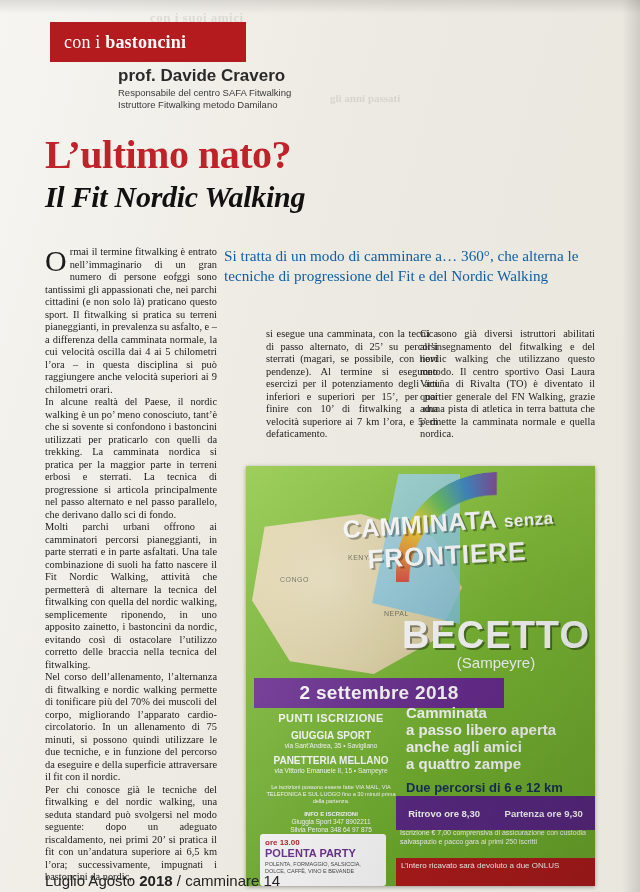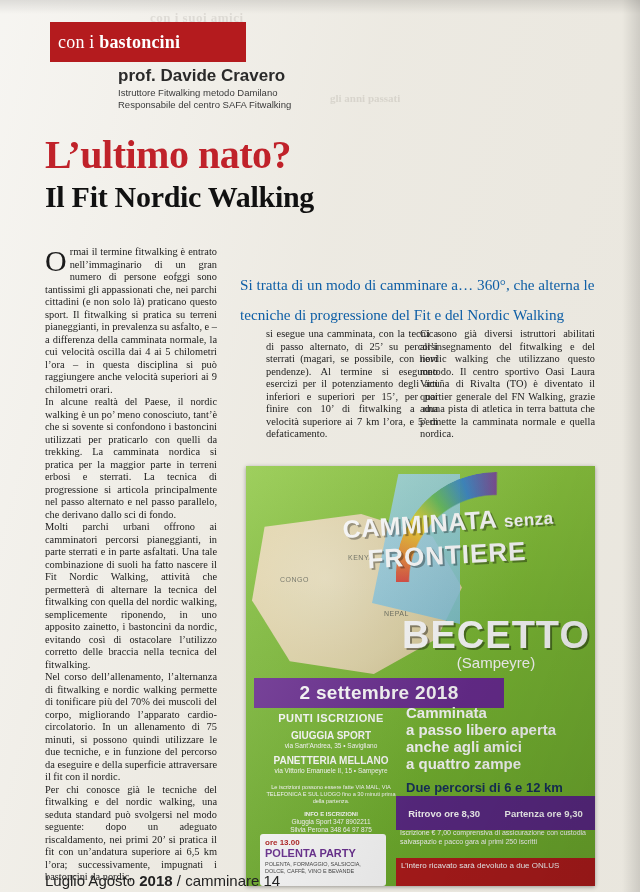--- a/index.html
+++ b/index.html
@@ -30,21 +30,21 @@
   .ghost.g2{left:150px;top:10px;font-size:13px;letter-spacing:.5px;color:rgba(120,115,105,0.16);text-align:right;}
   .ghost.g3{left:330px;top:92px;font-size:11px;color:rgba(120,115,105,0.18);}
 
   
   #ribbon{
     position:absolute;left:50px;top:22px;width:196px;height:40px;
     background:#b41b1e;
     display:flex;align-items:center;
   }
   #ribbon .rb-text{
-    color:#fff;font-size:18px;letter-spacing:.2px;padding-left:8px;
+    color:#fff;font-size:18px;letter-spacing:.2px;padding-left:14px;
     font-family:"Liberation Serif", serif;
   }
   #ribbon .rb-text b{font-weight:700;}
   #ribbon .rb-light{font-weight:400;}
 
   #author{
     position:absolute;left:118px;top:66px;width:330px;
     text-align:left;
   }
   #author .a-name{
@@ -59,28 +59,28 @@
   
   #title-main{
     position:absolute;left:45px;top:131px;
     color:#c0222a;font-size:40px;font-weight:700;letter-spacing:-.5px;
     font-family:"Liberation Serif", serif;
   }
   #title-sub{
     position:absolute;left:45px;top:180px;
     color:#111;font-size:30px;font-weight:700;letter-spacing:-.3px;
     font-family:"Liberation Serif", serif;
+    font-style:italic;
   }
 
   
   #deck{
-    position:absolute;left:240px;top:246px;width:385px;
-    color:#0f5fa6;font-size:15.2px;line-height:30px;
-    font-family:"Liberation Serif", serif;
-    margin-top:24px;
+    position:absolute;left:224px;top:246px;width:385px;
+    color:#0f5fa6;font-size:15.2px;line-height:20px;
+    font-family:"Liberation Serif", serif;
   }
 
   
   .col{
     position:absolute;
     font-size:10.4px;line-height:12.5px;
     color:#1b1b1b;text-align:justify;
     font-family:"Liberation Serif", serif;
   }
   #col1{left:45px;top:246px;width:172px;}
@@ -243,22 +243,22 @@
 
   <div class="ghost g2">con i suoi amici</div>
   <div class="ghost g3">gli anni passati</div>
 
   <div id="ribbon">
     <div class="rb-text"><span class="rb-light">con i </span><b>bastoncini</b></div>
   </div>
 
   <div id="author">
     <p class="a-name">prof. Davide Cravero</p>
+    <p class="a-line">Responsabile del centro SAFA Fitwalking</p>
     <p class="a-line">Istruttore Fitwalking metodo Damilano</p>
-    <p class="a-line">Responsabile del centro SAFA Fitwalking</p>
   </div>
 
   <div id="title-main">L’ultimo nato?</div>
   <div id="title-sub">Il Fit Nordic Walking</div>
 
   <div id="deck">Si tratta di un modo di camminare a… 360°, che alterna le tecniche di progressione del Fit e del Nordic Walking</div>
 
   <div class="col" id="col1">
     <p><span class="dropcap">O</span><span>rmai il termine fitwalking è entrato nell’immaginario di un gran numero di persone eofggi sono tantissimi gli appassionati che, nei parchi cittadini (e non solo là) praticano questo sport. Il fitwalking si pratica su terreni pianeggianti, in prevalenza su asfalto, e – a differenza della camminata normale, la cui velocità oscilla dai 4 ai 5 chilometri l’ora – in questa disciplina si può raggiungere anche velocità superiori ai 9 chilometri orari.</span></p>
     <p>In alcune realtà del Paese, il nordic walking è un po’ meno conosciuto, tant’è che si sovente si confondono i bastoncini utilizzati per praticarlo con quelli da trekking. La camminata nordica si pratica per la maggior parte in terreni erbosi e sterrati. La tecnica di progressione si articola principalmente nel passo alternato e nel passo parallelo, che derivano dallo sci di fondo.</p>

